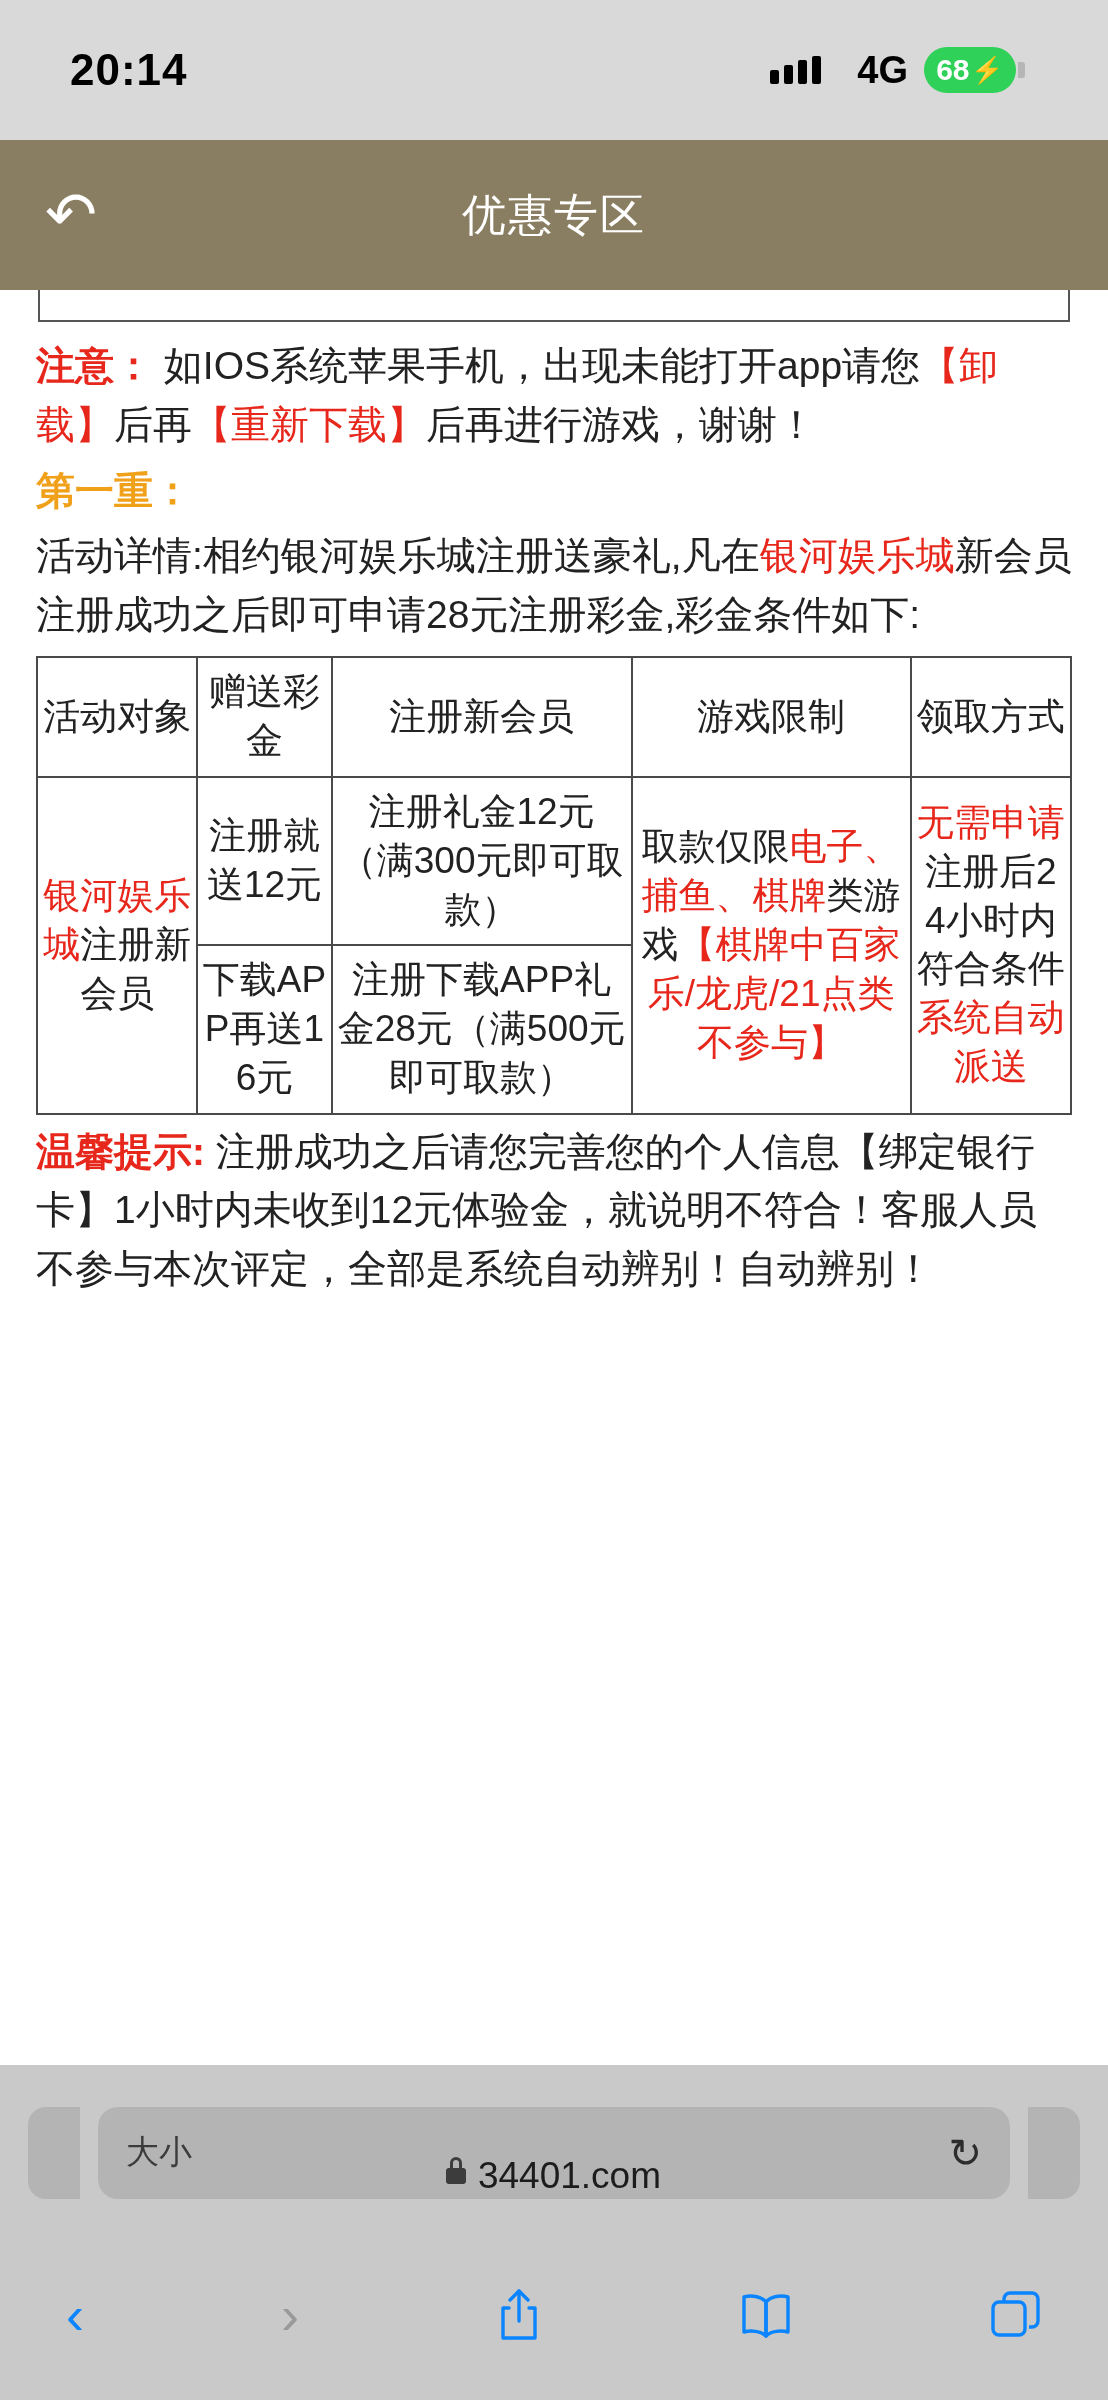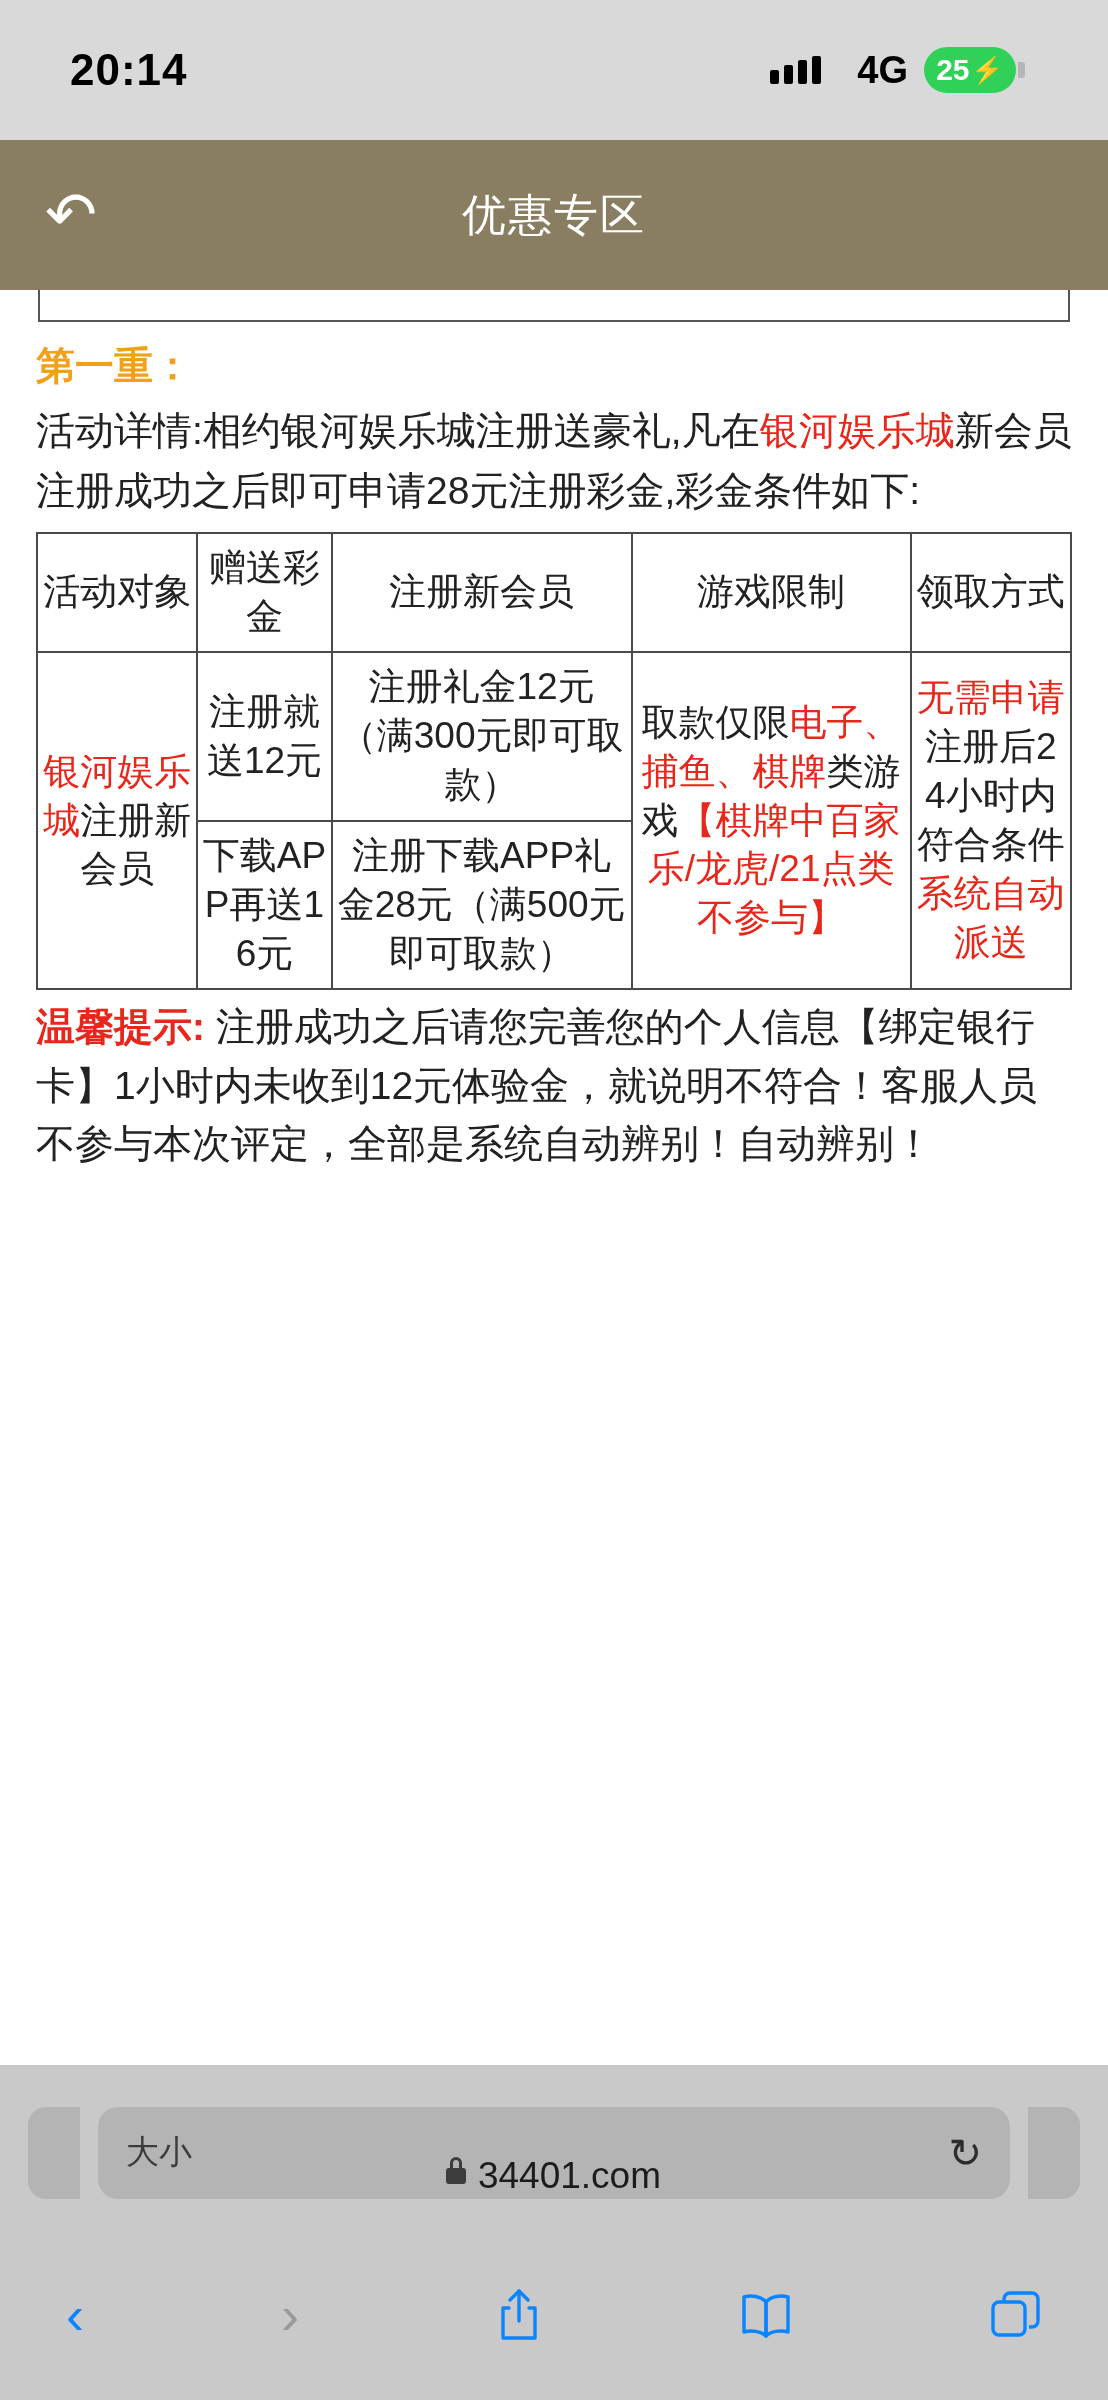--- a/index.html
+++ b/index.html
@@ -290,36 +290,40 @@
   <div class="status-time">20:14</div>
   <div class="status-right">
     <span class="signal-bars">
       <i></i>
         <i></i>
         <i></i>
         <i></i>
     </span>
     <span class="net-label">4G</span>
     <span class="battery">
-      <span>25</span>
+      <span>68</span>
       <span class="bolt">⚡</span>
       <span class="tip"></span>
     </span>
   </div>
 </div>
 
 <div class="appheader">
   <span class="back-arrow">↶</span>
   <div class="title">优惠专区</div>
 </div>
 
 <div class="content">
 
   <div class="topstrip"></div>
 
+  <p class="para">
+    <span class="red bold">注意：</span>
+    <span>如IOS系统苹果手机，出现未能打开app请您</span><span class="red">【卸载】</span><span>后再</span><span class="red">【重新下载】</span><span>后再进行游戏，谢谢！</span>
+  </p>
 
   <p class="para">
     <span class="orange">第一重：</span>
   </p>
 
   <p class="para">
     <span>活动详情:相约银河娱乐城注册送豪礼,凡在</span><span class="red">银河娱乐城</span><span>新会员注册成功之后即可申请28元注册彩金,彩金条件如下:</span>
   </p>
 
   <table class="promo">

